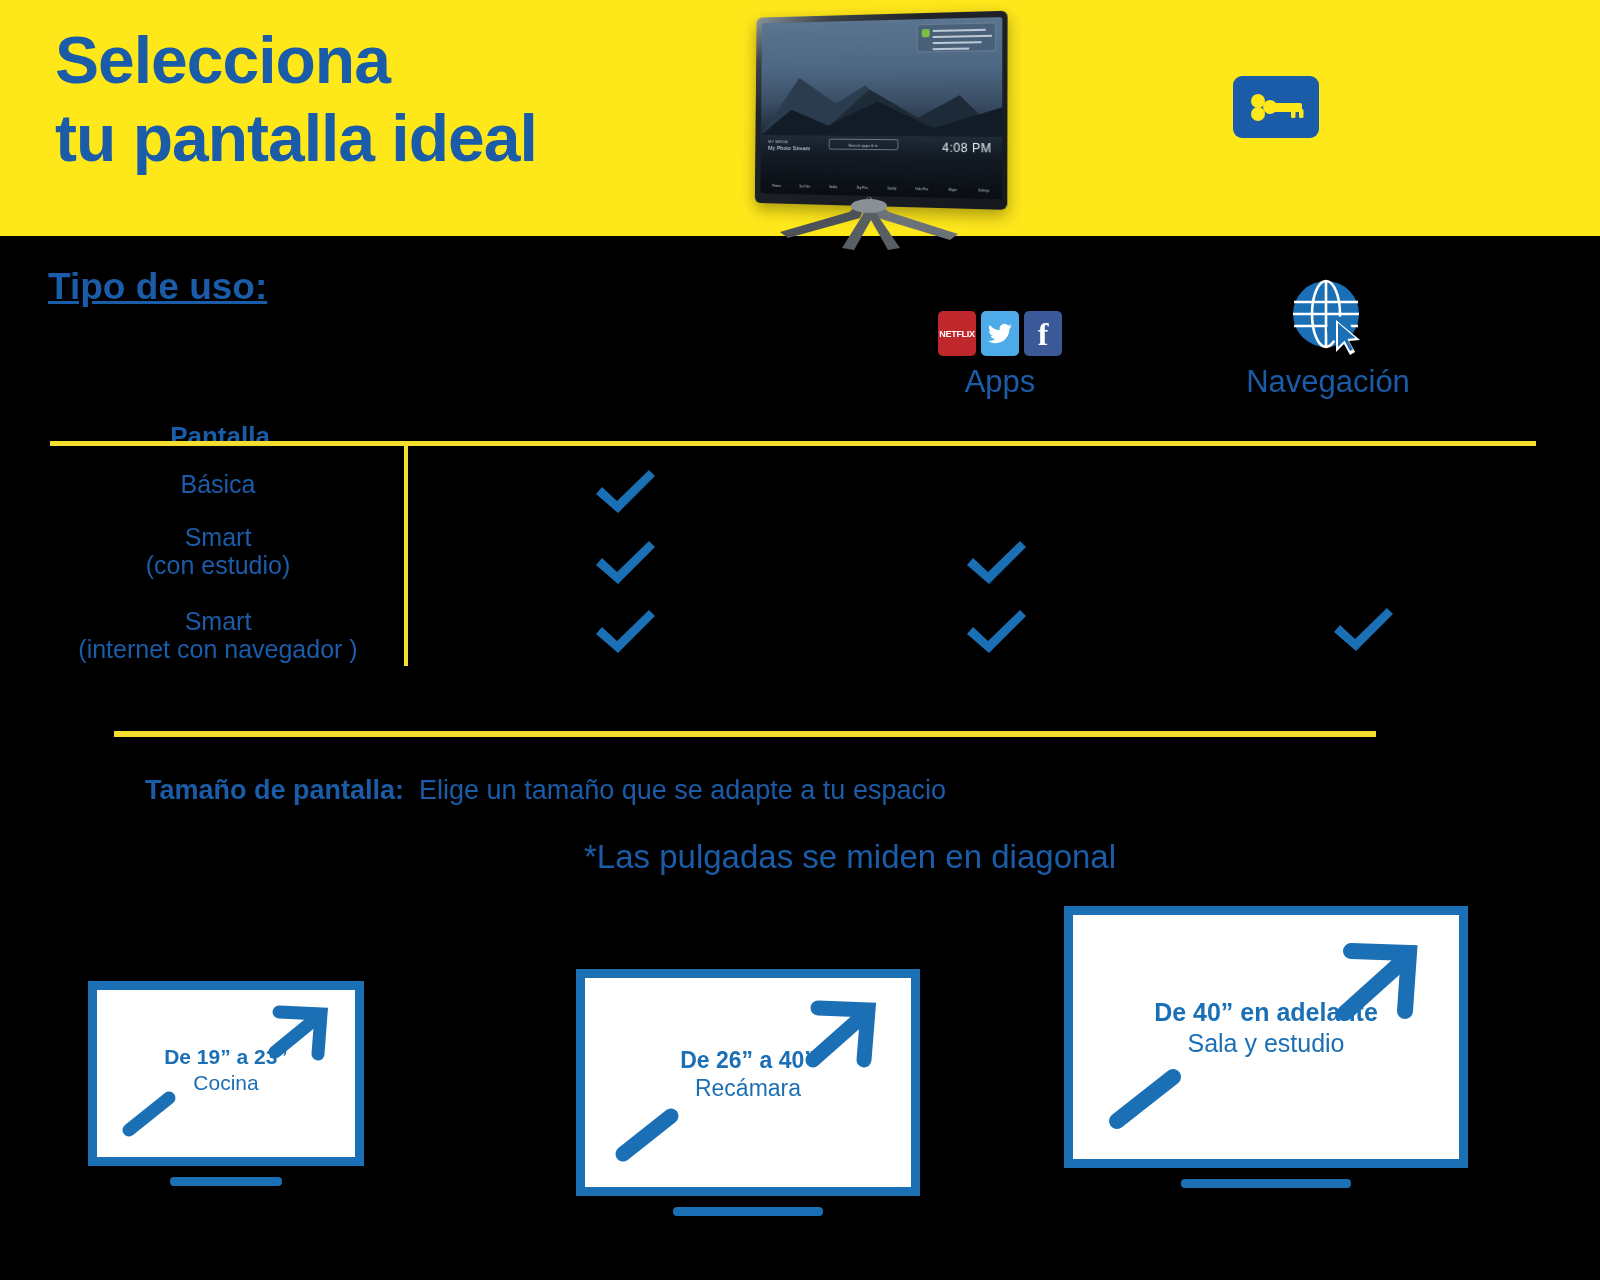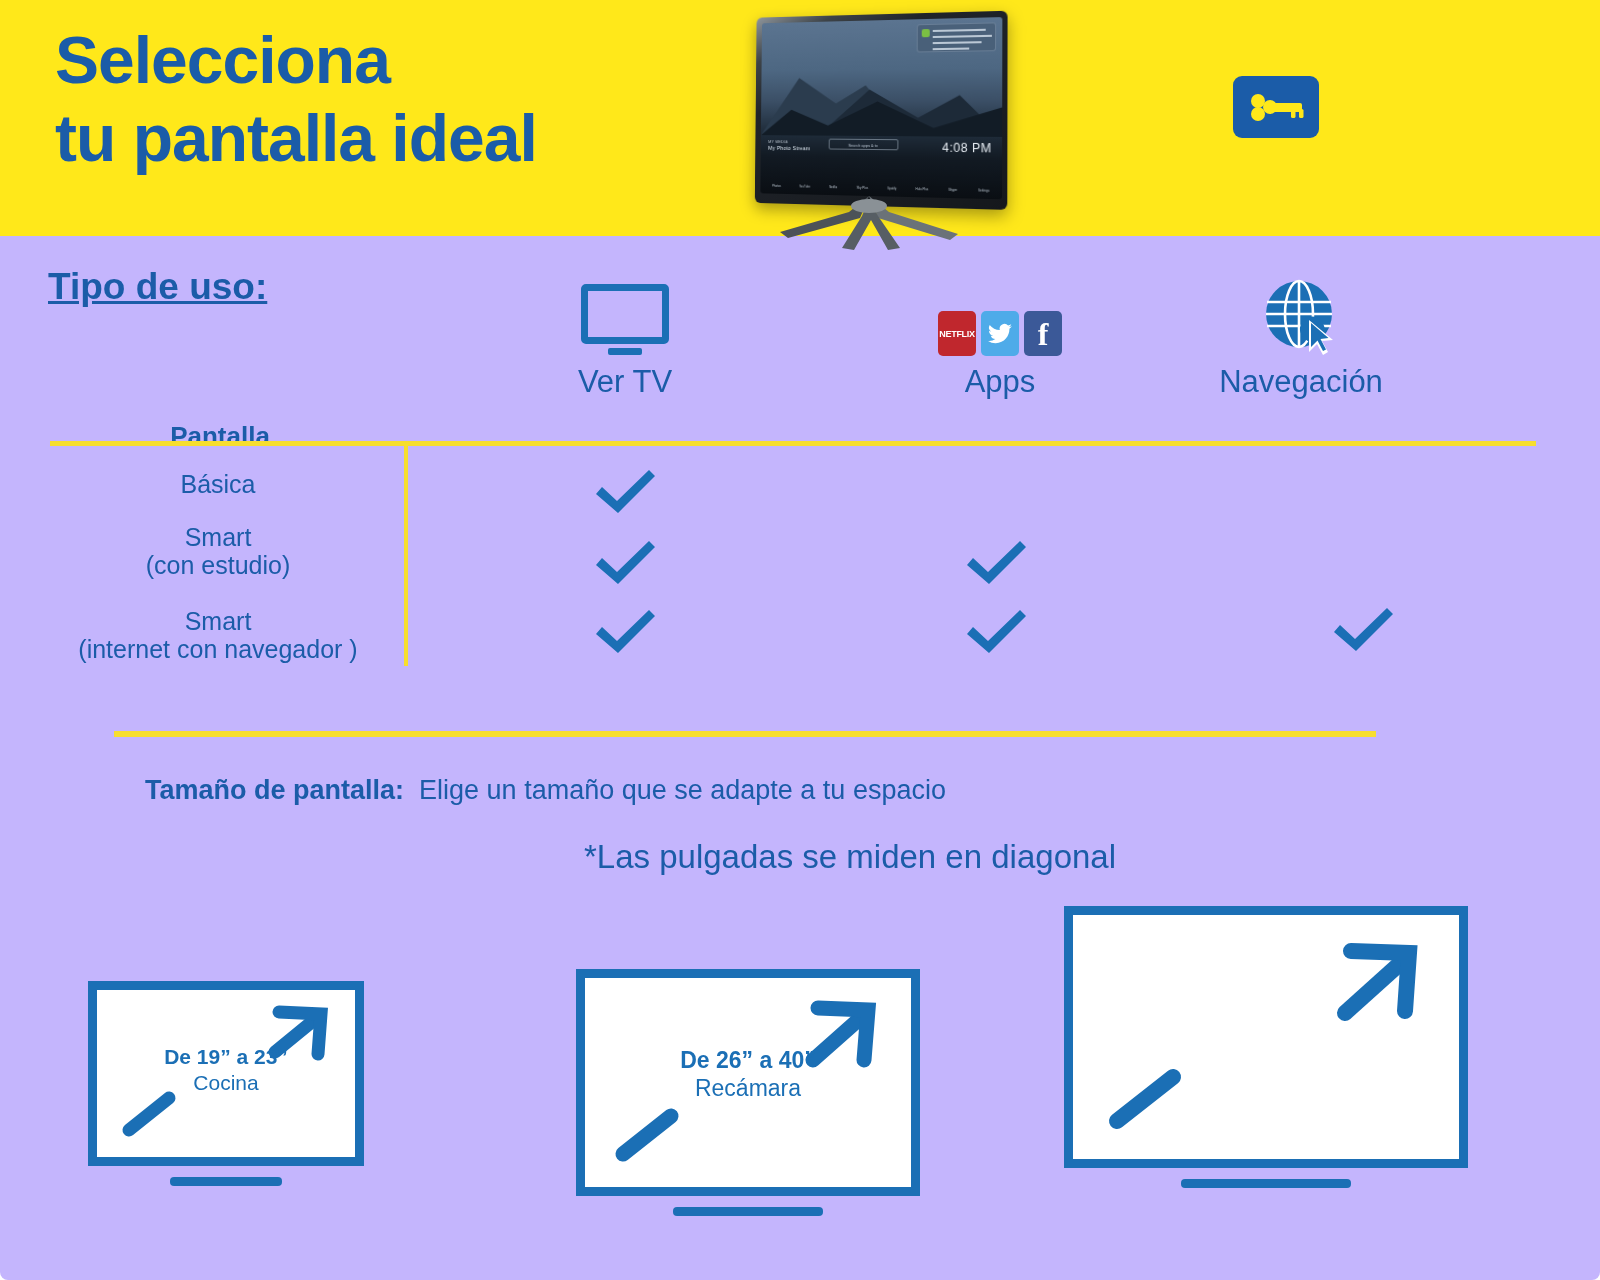--- a/index.html
+++ b/index.html
@@ -2,21 +2,21 @@
 <html><head>
 <meta charset="utf-8">
 <style>
   * { box-sizing: border-box; margin: 0; padding: 0; }
   html, body {
     width: 1600px; height: 1280px;
     background: #ffffff;
     font-family: "Liberation Sans", sans-serif;
     overflow: hidden;
   }
-  .page { position: relative; width: 1600px; height: 1280px; background:#c4b5fd;border-radius:8px; }
+  .page { position: relative; width: 1600px; height: 1280px; background:#000000; }
 
   
   .header-band {
     position: absolute; left:0; top:0; width:1600px; height:236px;
     background: #FFE81A;
   }
   .headline {
     position: absolute; left: 55px; top: 22px;
     color: #1B5CA8;
     font-size: 66px; font-weight: 700; line-height: 1.18;
@@ -79,21 +79,21 @@
     position:absolute; left:48px; top:266px;
     color:#1B5CA8; font-size:37px; font-weight:700;text-decoration:underline;
   }
   .col-head { position:absolute; text-align:center; color:#1B5CA8; }
   .col-head .lbl { font-size:31px; }
   .col-head.bold .lbl { font-weight:700; font-size:26px; }
 
   #ch-pantalla { left:120px; top:385px; width:200px;margin-top:36px; }
   #ch-vertv    { left:525px; top:278px; width:200px; }
   #ch-apps     { left:900px; top:278px; width:200px; }
-  #ch-nav      { left:1185px; top:278px; width:232px; }
+  #ch-nav      { left:1212px; top:278px; width:232px; }
 
   .icon-slot { height:78px; display:flex; align-items:flex-end; justify-content:center; margin-bottom:8px; }
 
   .monitor-icon { width:88px; height:72px; position:relative; }
   .monitor-icon .scr { width:88px; height:60px; border:7px solid #1B6FB5; border-radius:5px; }
   .monitor-icon .base { width:34px; height:7px; background:#1B6FB5; border-radius:2px; margin:4px auto 0; }
 
   .app-icons { display:flex; gap:5px; }
   .app-icons .ai { width:38px; height:45px; border-radius:5px; display:flex; align-items:center; justify-content:center; }
   .ai-netflix { background:#C0272D; color:#fff; font-size:9px; font-weight:700; letter-spacing:-.3px; font-family:"Liberation Sans", sans-serif;}
@@ -213,29 +213,20 @@
       </svg>
     </div>
   </div>
 
   <div class="tipo-uso">Tipo de uso:</div>
 
   <div class="col-head bold" id="ch-pantalla">
     <span class="lbl">Pantalla</span>
   </div>
 
-  <div class="col-head" id="ch-vertv">
-    <div class="icon-slot">
-      <div class="monitor-icon">
-        <div class="scr"></div>
-          <div class="base"></div>
-      </div>
-    </div>
-    <span class="lbl">Ver TV</span>
-  </div>
 
   <div class="col-head" id="ch-apps">
     <div class="icon-slot">
       <div class="app-icons">
         <span class="ai ai-netflix">NETFLIX</span>
         <span class="ai ai-twitter">
           <svg viewBox="0 0 24 24" width="26" height="26">
               <path fill="#fff" d="M23 4.9a9 9 0 0 1-2.6.7 4.5 4.5 0 0 0 2-2.5 9 9 0 0 1-2.9 1.1 4.5 4.5 0 0 0-7.7 4.1A12.8 12.8 0 0 1 2.5 3.6a4.5 4.5 0 0 0 1.4 6 4.5 4.5 0 0 1-2-.6 4.5 4.5 0 0 0 3.6 4.4 4.5 4.5 0 0 1-2 .1 4.5 4.5 0 0 0 4.2 3.1A9 9 0 0 1 1 18.5a12.7 12.7 0 0 0 6.9 2c8.3 0 12.8-6.9 12.8-12.8v-.6A9 9 0 0 0 23 4.9z"></path>
             </svg>
         </span>
@@ -341,17 +332,21 @@
 
   <div class="tvbox" id="box-2">
     <div class="frame">
       <svg class="diag" viewBox="0 0 386 244">
         <g stroke="#1B6FB5" stroke-width="16" stroke-linecap="round" fill="none">
           <line x1="44" y1="206" x2="100" y2="162"></line>
           <line x1="272" y1="98" x2="332" y2="44"></line>
           <polyline points="278,36 336,38 332,96"></polyline>
         </g>
       </svg>
+      <div class="txt">
+        <span class="t1">De 40” en adelante</span>
+        <span class="t2">Sala y estudio</span>
+      </div>
     </div>
     <div class="foot"></div>
   </div>
 
 </div>
 
 </body></html>

